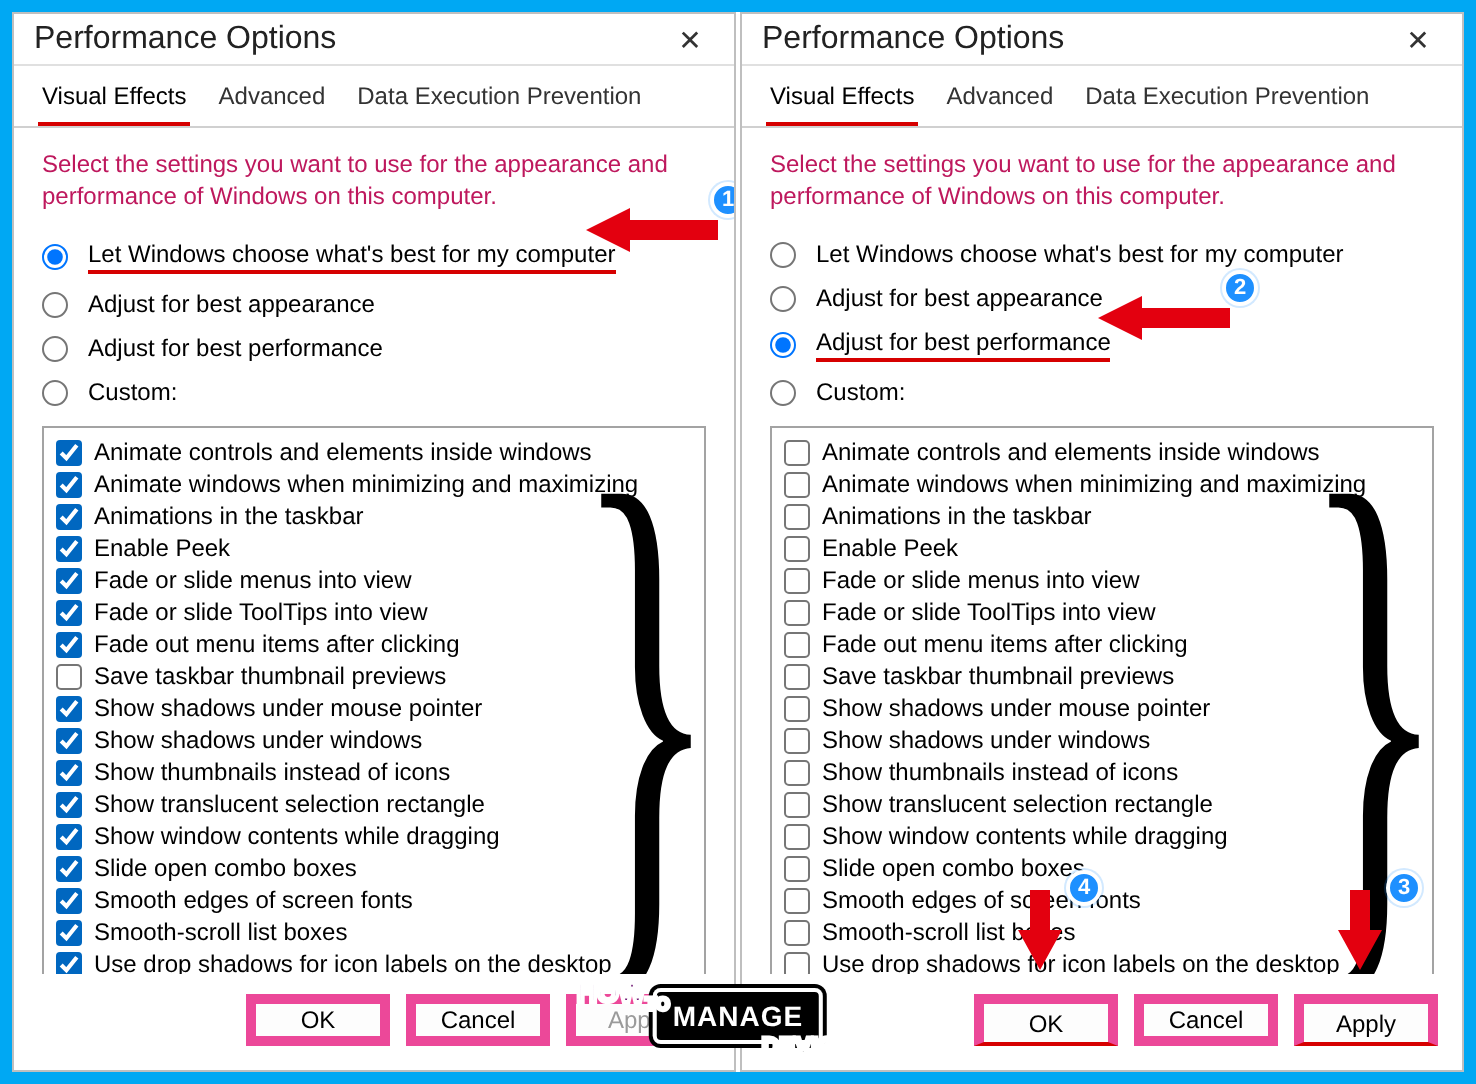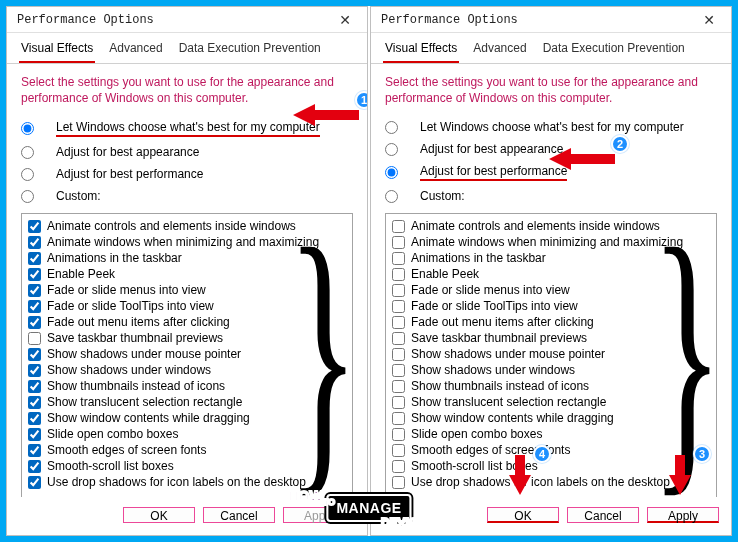--- a/index.html
+++ b/index.html
@@ -30,21 +30,21 @@
   .window + .window { margin-left: 2px; }
   .titlebar {
     display: flex;
     align-items: center;
     justify-content: space-between;
     height: 26px;
     padding: 0 6px 0 10px;
     border-bottom: 1px solid #e0e0e0;
     color: #222;
   }
-  .titlebar .title { font-size: 12px; font-family: Liberation Mono, monospace; }
+  .titlebar .title { font-size: 16px; }
   .close-x {
     width: 32px; height: 22px;
     display: flex; align-items: center; justify-content: center;
     font-size: 14px; color: #333;
     cursor: pointer;
   }
   .tabs {
     display: flex;
     gap: 12px;
     padding: 4px 12px 0 12px;
@@ -64,21 +64,21 @@
   .content {
     padding: 10px 14px 6px 14px;
     flex: 1;
     overflow: hidden;
     position: relative;
   }
   .instr { color: #be185d; margin-bottom: 10px; line-height: 1.35; }
   .radios { margin-bottom: 6px; }
   .radio-row {
     display: flex; align-items: center;
-    gap: 22px;
+    gap: 10px;
     padding: 4px 0;
     font-size: 12px;
   }
   .radio-row input[type=radio] { margin: 0; }
   .radio-row.sel label { border-bottom: 2px solid #d60000; padding-bottom: 1px; }
   .listwrap {
     border: 1px solid #a3a3a3;
     height: 292px;
     overflow: hidden;
     padding: 4px 6px;
@@ -89,22 +89,22 @@
   .chk-row input { margin: 0; width: 13px; height: 13px; accent-color: #0067c0; }
   .dlg-buttons {
     display: flex;
     justify-content: flex-end;
     gap: 8px;
     padding: 10px 12px 12px 0;
     border-top: none;
   }
   .btn {
     min-width: 72px;
-    height: 16px;
-    border: 1px solid #ec4899;
+    height: 26px;
+    border: 5px solid #ec4899;
     background: #fdfdfd;
     font-size: 12px;
     cursor: pointer;
   }
   .btn.disabled { color: #9a9a9a; cursor: default; }
   .btn.hl { border-bottom: 2px solid #d60000; }
   
   .ann { position: absolute; pointer-events: none; }
   .badge {
     width: 18px; height: 18px; border-radius: 50%;

